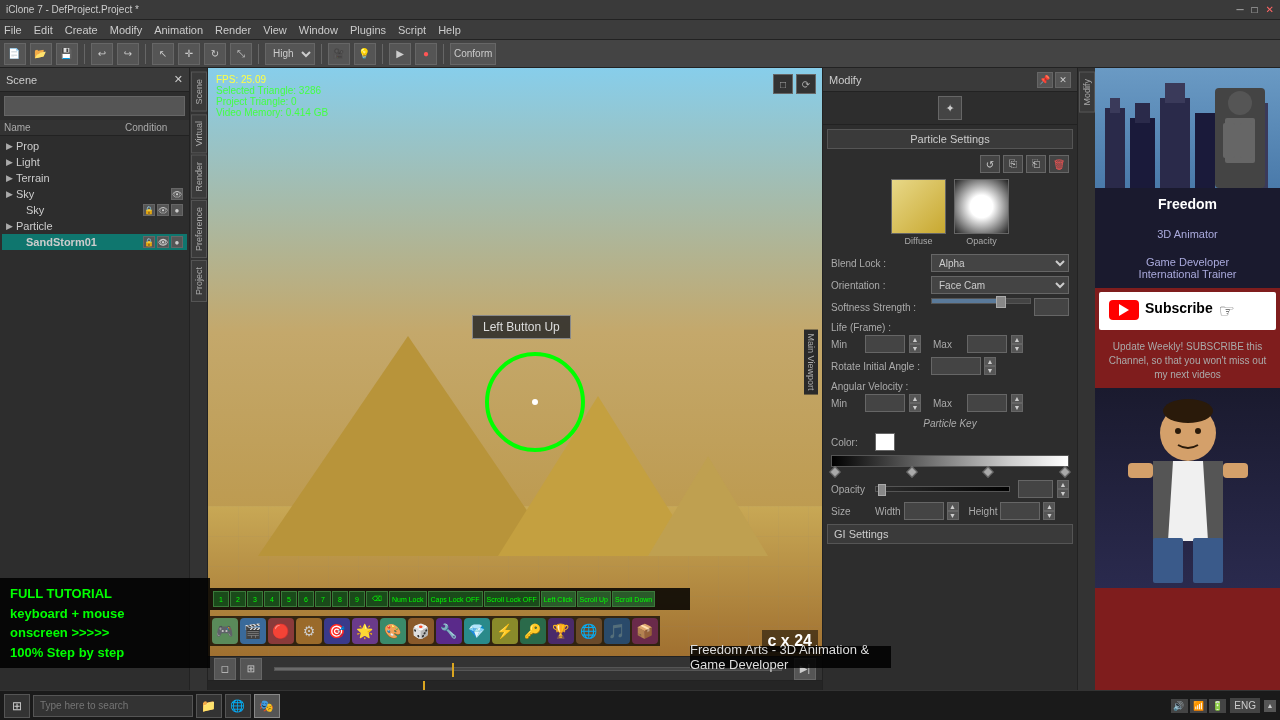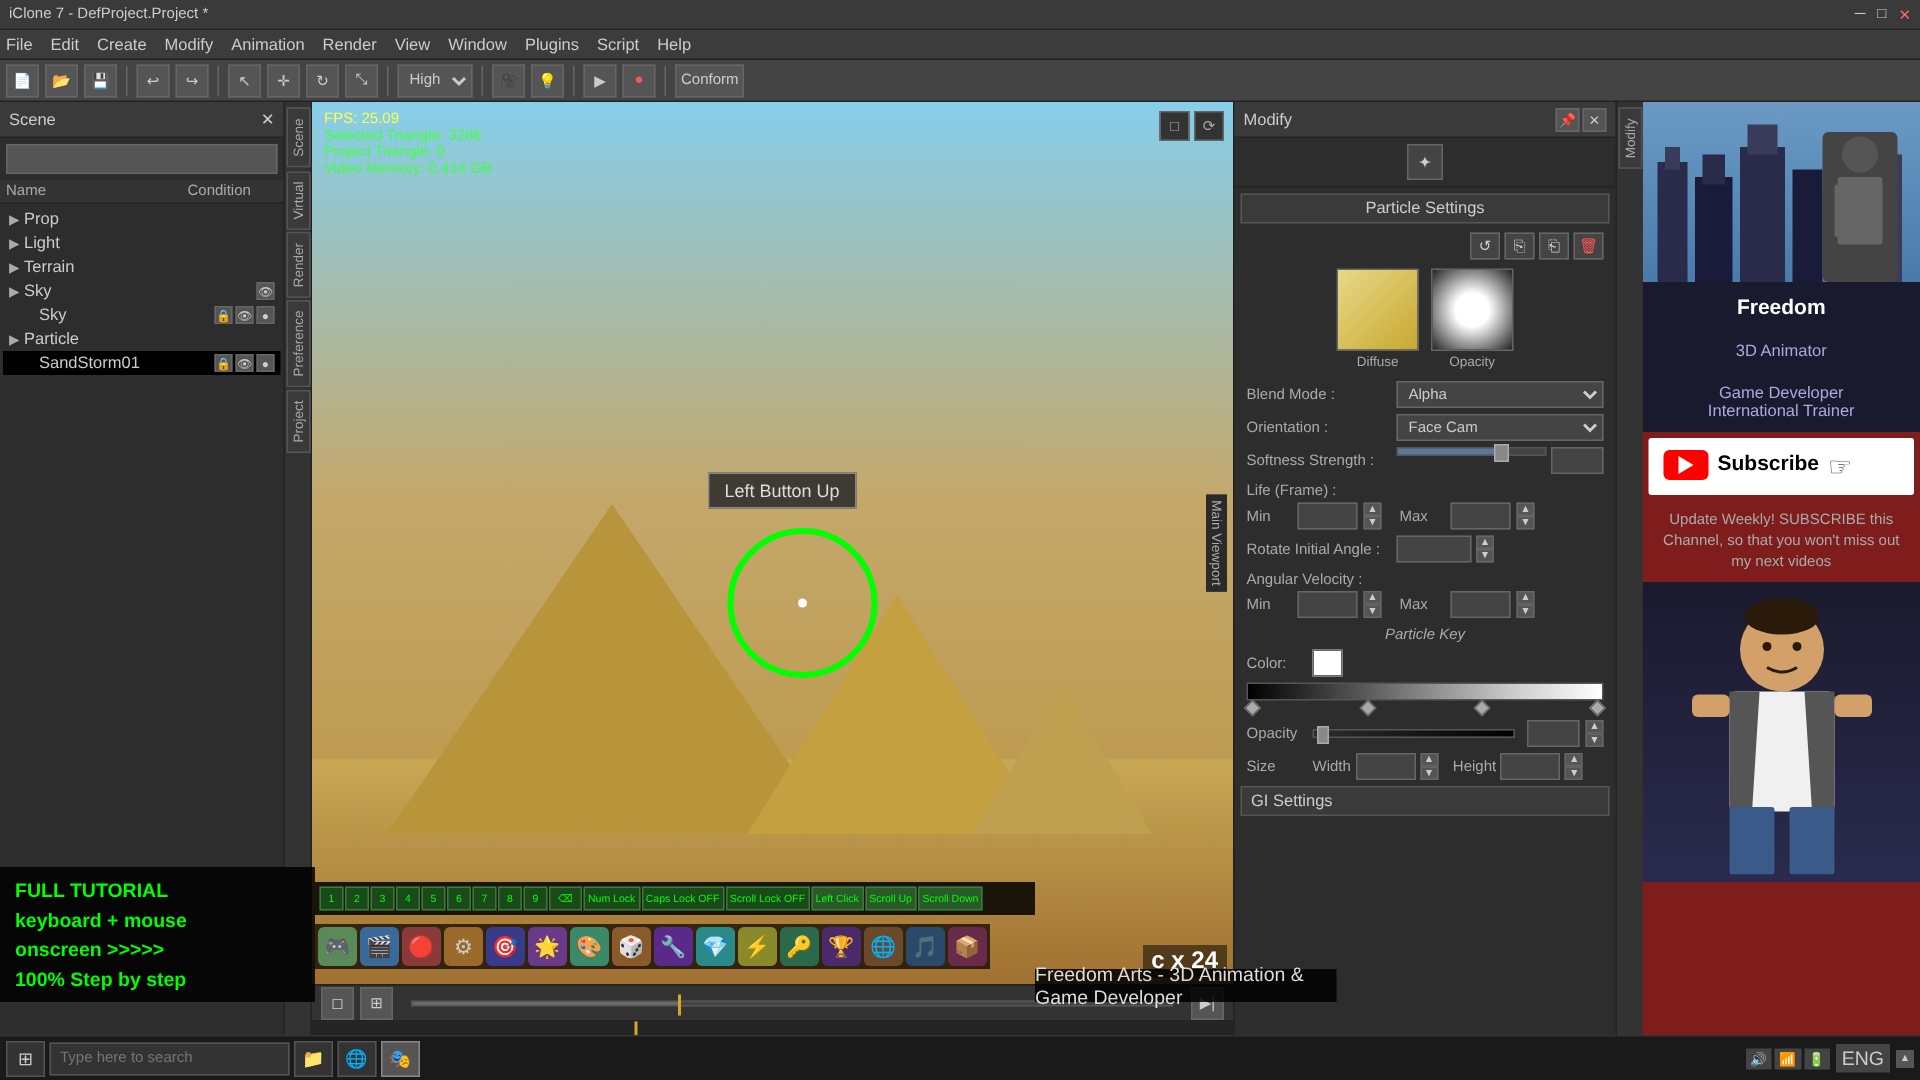--- a/index.html
+++ b/index.html
@@ -18,21 +18,21 @@
     
     .left-sidebar { width: 190px; background: #2d2d2d; border-right: 1px solid #222; display: flex; flex-direction: column; }
     .panel-header { background: #3a3a3a; height: 24px; display: flex; align-items: center; justify-content: space-between; padding: 0 6px; font-size: 11px; color: #ccc; border-bottom: 1px solid #222; }
     .search-bar { padding: 4px; }
     .search-input { width: 100%; height: 20px; background: #555; border: 1px solid #666; color: #ccc; padding: 0 4px; font-size: 10px; }
     .col-headers { display: flex; padding: 2px 4px; background: #333; border-bottom: 1px solid #222; font-size: 10px; color: #aaa; }
     .col-name { flex: 1; }
     .col-cond { width: 60px; }
     .tree-items { flex: 1; padding: 2px; font-size: 11px; }
     .tree-item { display: flex; align-items: center; padding: 2px 4px; cursor: pointer; }
-    .tree-item.selected { background: #000000; }
+    .tree-item.selected { background: #0f766e; font-weight: bold; }
     .tree-arrow { width: 10px; font-size: 9px; color: #aaa; }
     .tree-label { flex: 1; }
     .tree-sub { padding-left: 14px; }
     .sub-controls { display: flex; gap: 2px; margin-left: auto; }
     .sub-ctrl { width: 12px; height: 12px; background: #555; border: 1px solid #666; font-size: 8px; display: flex; align-items: center; justify-content: center; }
 
     
     .vert-tabs { width: 18px; background: #333; display: flex; flex-direction: column; align-items: center; padding-top: 4px; gap: 2px; border-right: 1px solid #222; }
     .vert-tab { writing-mode: vertical-rl; transform: rotate(180deg); font-size: 9px; color: #aaa; padding: 6px 2px; cursor: pointer; background: #3a3a3a; border: 1px solid #555; }
     .viewport { flex: 1; background: linear-gradient(180deg, #87CEEB 0%, #c4a86b 45%, #b8903a 100%); position: relative; overflow: hidden; min-height: 0; }
@@ -366,21 +366,21 @@
               <div class="tex-box" style="background: linear-gradient(135deg, #e8d888 0%, #c8a830 100%);"></div>
               <span class="tex-label">Diffuse</span>
             </div>
             <div class="texture-thumb">
               <div class="tex-box" style="background: radial-gradient(circle, #fff 30%, #222 100%);"></div>
               <span class="tex-label">Opacity</span>
             </div>
           </div>
 
           <div class="setting-row">
-            <span class="setting-label">Blend Mode :</span>
+            <span class="setting-label">Blend Lock :</span>
             <div class="setting-control">
               <select class="dropdown">
                 <option>Alpha</option>
                 <option>Additive</option>
                 <option>Multiply</option>
               </select>
             </div>
           </div>
 
           <div class="setting-row">
@@ -645,16 +645,16 @@
   <input type="text" style="width: 160px; height: 22px; background: rgb(51, 51, 51); border: 1px solid rgb(85, 85, 85); color: rgb(204, 204, 204); padding: 0px 6px; font-size: 10px;" placeholder="Type here to search">
   <div style="width:26px;height:24px;background:#333;border:1px solid #555;display:flex;align-items:center;justify-content:center;font-size:12px;cursor:pointer;">📁</div>
   <div style="width:26px;height:24px;background:#333;border:1px solid #555;display:flex;align-items:center;justify-content:center;font-size:12px;cursor:pointer;">🌐</div>
   <div style="width:26px;height:24px;background:#555;border:1px solid #888;display:flex;align-items:center;justify-content:center;font-size:12px;cursor:pointer;">🎭</div>
   <div style="margin-left:auto;display:flex;align-items:center;gap:4px;">
     <div style="display:flex;gap:2px;">
       <span style="font-size:9px;background:#444;padding:2px 3px;">🔊</span>
       <span style="font-size:9px;background:#444;padding:2px 3px;">📶</span>
       <span style="font-size:9px;background:#444;padding:2px 3px;">🔋</span>
     </div>
-    <span style="font-size:13px;background:#444;padding:2px 4px;">ENG</span>
+    <span style="font-size:10px;background:#444;padding:2px 4px;">ENG</span>
     <div style="width:12px;height:12px;background:#555;display:flex;align-items:center;justify-content:center;font-size:7px;">▲</div>
   </div>
 </div>
 
 </body></html>

